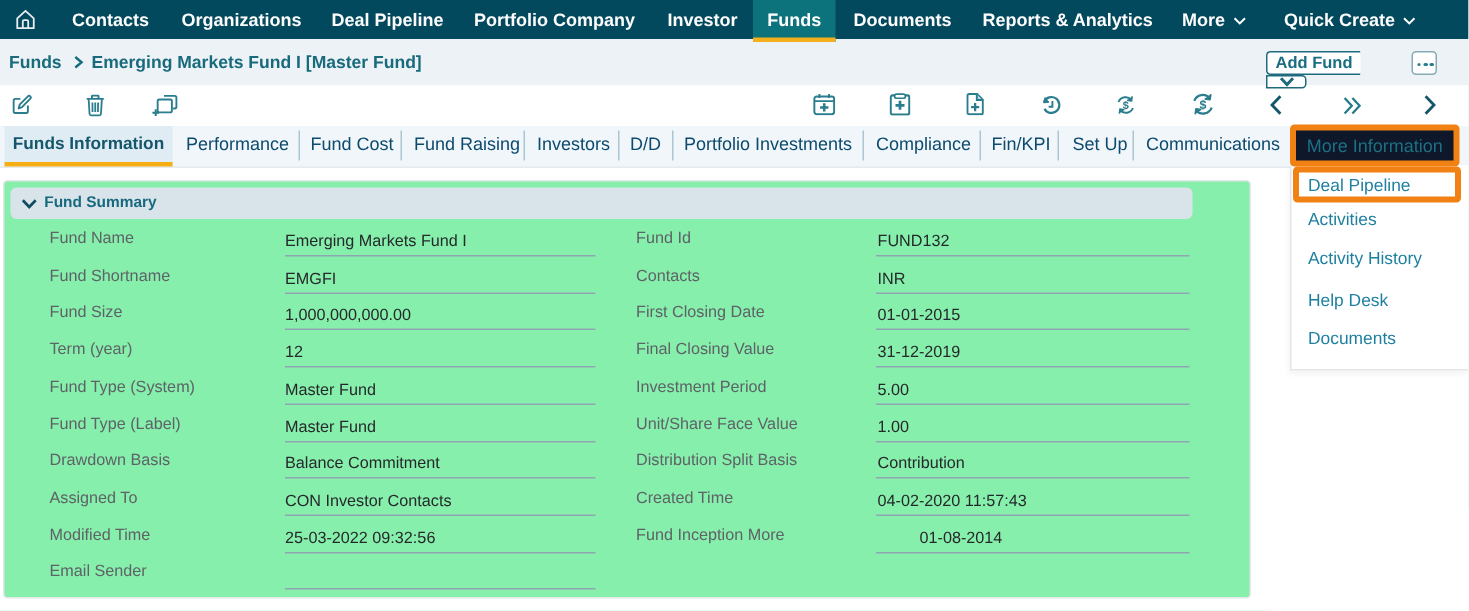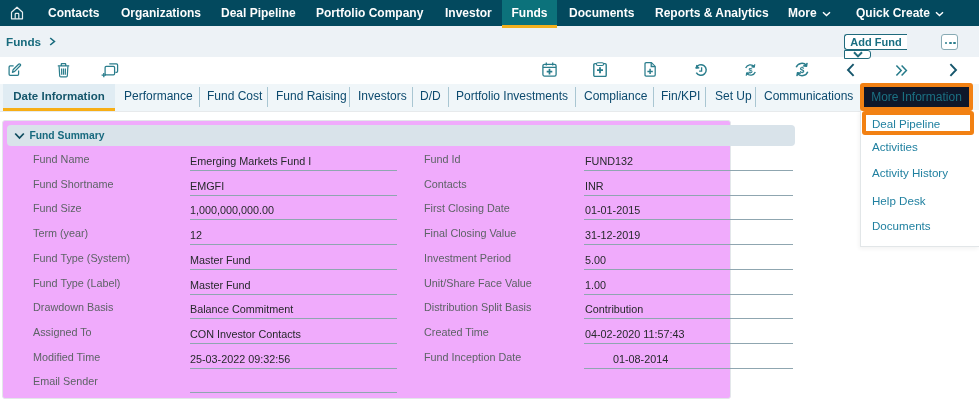--- a/index.html
+++ b/index.html
@@ -31,22 +31,22 @@
 .tab { position:absolute; top:0; height:23px; line-height:24px; font-size:12px;
   color:#0c4a6e; white-space:nowrap; }
 .tsep { position:absolute; top:3px; height:20px; width:1px; background:#a9c6d2; }
 #tab-active { position:absolute; left:3px; top:0; width:112px; height:27px;
   background:#e0ecf3; border-bottom:3.5px solid #f7ae15; color:#14566b;
   font-weight:bold; text-align:center; font-size:11.5px; line-height:24px; }
 #moreinfo-box { position:absolute; left:860px; top:-1.5px; width:113px; height:28.5px;
   border:4px solid #f28113; border-radius:3px; background:#0f172a; color:#1b7183;
   font-size:12px; line-height:20px; text-align:center; z-index:6; }
 #content { position:absolute; left:0; top:112px; width:979px; height:295px; background:#fff; }
-#panel { position:absolute; left:2px; top:8px; width:729px; height:279px;
-  border:1px solid #e3e7ea; border-radius:3px; background:#f0abfc; }
+#panel { position:absolute; left:2px; top:8px; width:832px; height:279px;
+  border:1px solid #e3e7ea; border-radius:3px; background:#86efac; }
 #phead { position:absolute; left:4px; top:4px; width:788px; height:21px;
   background:#d9e3ea; border-radius:4px; color:#17697e; font-size:10.3px;
   font-weight:bold; line-height:21px; padding-left:22.5px; }
 #phead svg { position:absolute; left:7px; top:7px; }
 .lab { position:absolute; color:#5d6366; font-size:10.8px; line-height:13px; white-space:nowrap; }
 .val { position:absolute; color:#26292b; font-size:10.8px; line-height:13px; white-space:nowrap; }
 .ul  { position:absolute; height:1px; background:#8fa6b0; }
 #menu { position:absolute; left:860px; top:110px; width:119px; height:137px;
   background:#fff; border-left:1px solid #e2e6e8; border-bottom:1px solid #e2e6e8;
   box-shadow:-1px 2px 4px rgba(0,0,0,0.05); z-index:4; }
@@ -76,20 +76,21 @@
   <span class="ni" style="left:856px">Quick Create<svg class="chev" width="9" height="6" viewBox="0 0 9 6" fill="none" stroke="#fff" stroke-width="1.4">
           <path d="M1 1.2 L4.5 4.6 L8 1.2"></path>
         </svg></span>
 </div>
 <div id="funds-tab">Funds</div>
 <div id="crumb">
   <span class="bc" style="left:6px">Funds</span>
   <svg style="position:absolute;left:49px;top:11px" width="7" height="9" viewBox="0 0 7 9" fill="none" stroke="#186b7d" stroke-width="1.6">
         <path d="M1.2 1 L5.4 4.5 L1.2 8"></path>
       </svg>
+  <span class="bc" style="left:61px">Emerging Markets Fund I [Master Fund]</span>
 </div>
 <div id="addfund">
   <div class="b1">Add Fund</div>
   <div class="b2">
         <svg width="10" height="7" viewBox="0 0 10 7" fill="none" stroke="#1f6a7c" stroke-width="2">
           <path d="M1 1.2 L5 5.4 L9 1.2"></path>
         </svg>
       </div>
 </div>
 <div id="dots">
@@ -151,21 +152,21 @@
         <path d="M7.6 1.2 L2 7 L7.6 12.8"></path>
       </svg>
   <svg class="tico" style="left:895px;top:6.5px" width="13" height="13" viewBox="0 0 13 13" fill="none" stroke="#257a89" stroke-width="1.5">
         <path d="M1.4 1.4 L6.2 6.5 L1.4 11.6 M6.6 1.4 L11.4 6.5 L6.6 11.6"></path>
       </svg>
   <svg class="tico" style="left:949px;top:6px" width="9" height="14" viewBox="0 0 9 14" fill="none" stroke="#16566c" stroke-width="1.9">
         <path d="M1.4 1.2 L7 7 L1.4 12.8"></path>
       </svg>
 </div>
 <div id="tabs">
-  <div id="tab-active">Date Information</div>
+  <div id="tab-active">Funds Information</div>
   <span class="tab" style="left:124px">Performance</span>
       <span class="tsep" style="left:199px"></span>
   <span class="tab" style="left:207px">Fund Cost</span>
       <span class="tsep" style="left:267px"></span>
   <span class="tab" style="left:276px">Fund Raising</span>
       <span class="tsep" style="left:349px"></span>
   <span class="tab" style="left:358px">Investors</span>
       <span class="tsep" style="left:412px"></span>
   <span class="tab" style="left:420px">D/D</span>
       <span class="tsep" style="left:448px"></span>
@@ -231,21 +232,21 @@
     <div class="ul" style="left:581px;top:148px;width:209px"></div>
     <span class="lab" style="left:421px;top:156px">Unit/Share Face Value</span>
     <span class="val" style="left:582px;top:158px">1.00</span>
     <div class="ul" style="left:581px;top:173px;width:209px"></div>
     <span class="lab" style="left:421px;top:180px">Distribution Split Basis</span>
     <span class="val" style="left:582px;top:182px">Contribution</span>
     <div class="ul" style="left:581px;top:197px;width:209px"></div>
     <span class="lab" style="left:421px;top:205px">Created Time</span>
     <span class="val" style="left:582px;top:207px">04-02-2020 11:57:43</span>
     <div class="ul" style="left:581px;top:222px;width:209px"></div>
-    <span class="lab" style="left:421px;top:230px">Fund Inception Date</span>
+    <span class="lab" style="left:421px;top:230px">Fund Inception More</span>
     <span class="val" style="left:610px;top:232px">01-08-2014</span>
     <div class="ul" style="left:581px;top:247px;width:209px"></div>
   </div>
 </div>
 <div id="menu">
   <div id="dp-box"><span>Deal Pipeline</span></div>
   <span class="mi" style="top:30px">Activities</span>
   <span class="mi" style="top:56px">Activity History</span>
   <span class="mi" style="top:84px">Help Desk</span>
   <span class="mi" style="top:109px">Documents</span>

